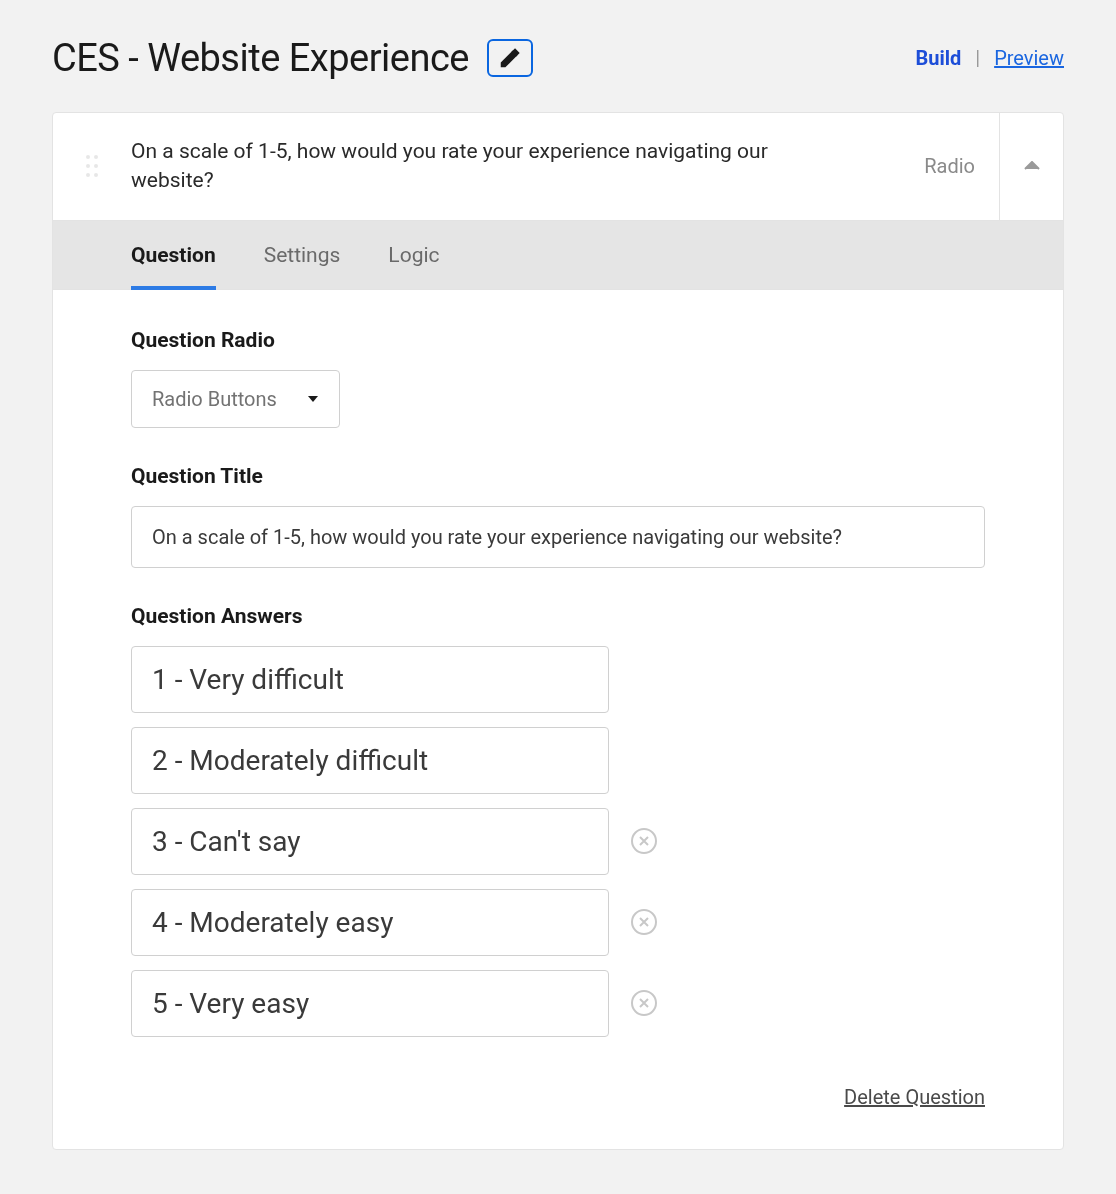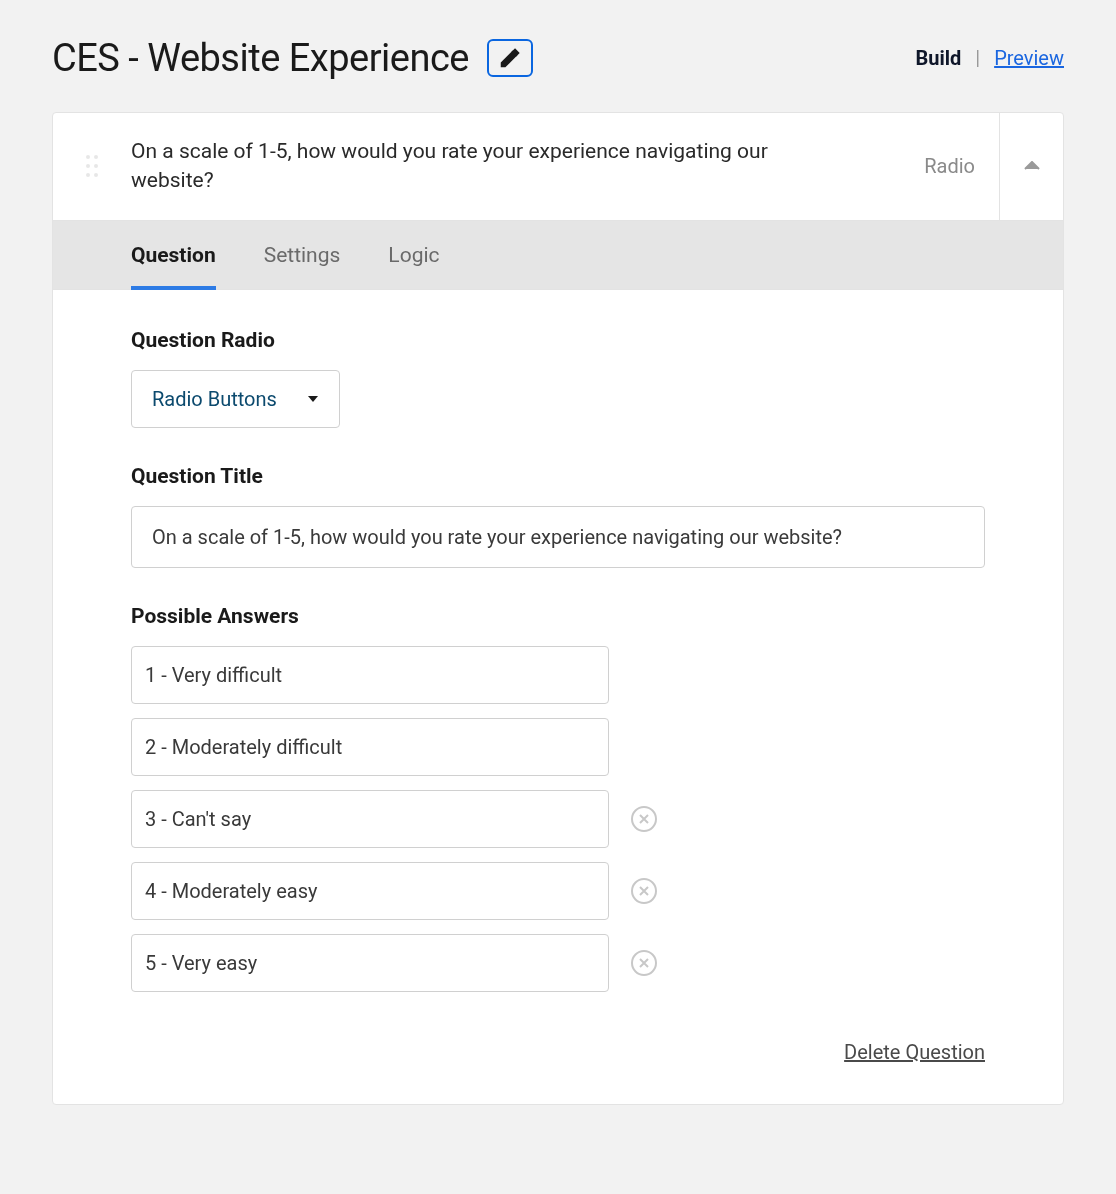--- a/index.html
+++ b/index.html
@@ -46,21 +46,21 @@
       width: 22px;
       height: 22px;
     }
     .mode-nav {
       display: flex;
       align-items: center;
       gap: 14px;
       font-size: 20px;
     }
     .mode-nav .build {
-      color: #0f172a;
+      color: #1d4ed8;
       font-weight: 700;
     }
     .mode-nav .sep {
       color: #9a9a9a;
     }
     .mode-nav .preview {
       color: #1a66e0;
       text-decoration: underline;
       cursor: pointer;
     }
@@ -153,21 +153,21 @@
       color: #1a1a1a;
       margin-bottom: 18px;
     }
     .select-wrap {
       display: inline-flex;
       align-items: center;
       border: 1px solid #d0d0d0;
       border-radius: 4px;
       padding: 16px 20px;
       font-size: 20px;
-      color: #0c4a6e;
+      color: #737373;
       cursor: pointer;
       gap: 30px;
       margin-bottom: 36px;
     }
     .select-wrap svg {
       width: 12px;
       height: 8px;
     }
     .text-input {
       width: 100%;
@@ -187,22 +187,22 @@
     }
     .answer-row {
       display: flex;
       align-items: center;
       gap: 22px;
     }
     .answer-input {
       width: 478px;
       border: 1px solid #d0d0d0;
       border-radius: 4px;
-      padding: 16px 13px;
-      font-size: 20px;
+      padding: 16px 20px;
+      font-size: 28px;
       color: #3a3a3a;
       font-family: inherit;
     }
     .remove-btn {
       width: 26px;
       height: 26px;
       border-radius: 50%;
       border: 2px solid #c8c8c8;
       background: transparent;
       display: flex;
@@ -279,21 +279,21 @@
     <div class="select-wrap">
       <span>Radio Buttons</span>
       <svg viewBox="0 0 12 8">
         <path d="M1 1 L6 7 L11 1 Z" fill="#1a1a1a"></path>
       </svg>
     </div>
 
     <div class="field-label">Question Title</div>
     <input class="text-input" type="text" value="On a scale of 1-5, how would you rate your experience navigating our website?" style="">
 
-    <div class="field-label">Possible Answers</div>
+    <div class="field-label">Question Answers</div>
     <div class="answers">
       <div class="answer-row">
         <input class="answer-input" type="text" value="1 - Very difficult" style="">
       </div>
       <div class="answer-row">
         <input class="answer-input" type="text" value="2 - Moderately difficult" style="">
       </div>
       <div class="answer-row">
         <input class="answer-input" type="text" value="3 - Can't say" style="">
         <button class="remove-btn">

